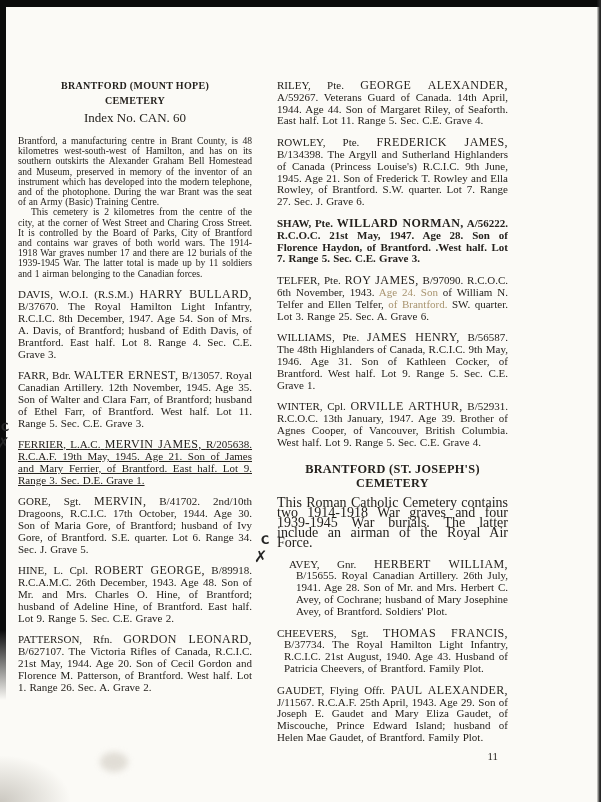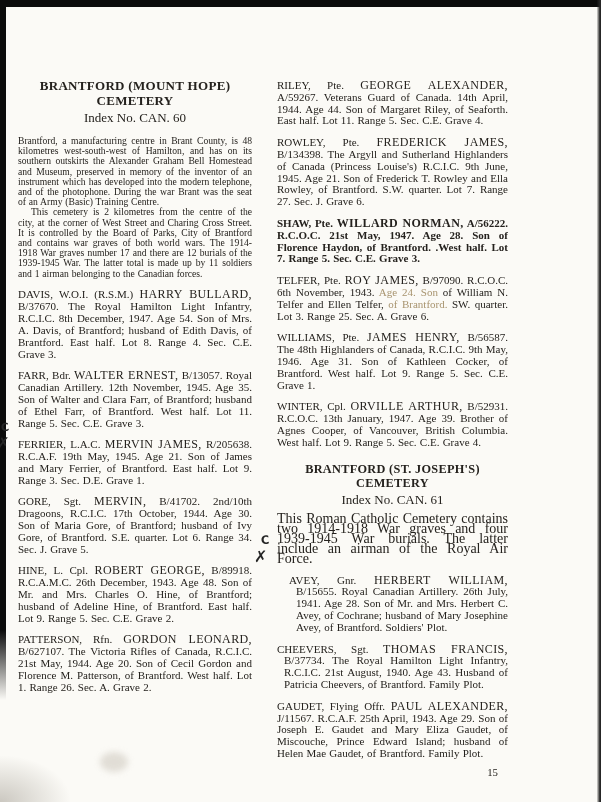--- a/index.html
+++ b/index.html
@@ -17,21 +17,21 @@
     background:linear-gradient(to right,rgba(40,40,40,0.15),#262626 70%);}
   .corner-shadow{position:absolute;left:0;bottom:0;width:70px;height:46px;
     background:radial-gradient(ellipse at bottom left,rgba(125,118,105,0.38),rgba(125,118,105,0) 72%);}
   .smudge{position:absolute;left:100px;top:752px;width:28px;height:20px;border-radius:50%;
     background:#ddd9d1;filter:blur(3px);opacity:.85;}
   
   .col{position:absolute;text-align:justify;}
   .col-left{left:18px;top:78px;width:234px;}
   .col-right{left:277px;top:80px;width:231px;}
   .col > :first-child{margin-top:0 !important;}
-  .title{font-weight:bold;text-align:center;font-size:13px;line-height:15px;letter-spacing:.3px;}
+  .title{font-weight:bold;text-align:center;font-size:10px;line-height:15px;letter-spacing:.3px;}
   .title.title2{font-size:12.3px;margin-top:13px;line-height:14px;}
   .index{text-align:center;font-size:13px;margin-top:4px;line-height:12px;}
   .para{font-size:9.6px;line-height:10.2px;margin-top:12px;word-spacing:.4px;}
   .para.indent{margin-top:0;text-indent:13px;}
   .para.small{font-size:14px;line-height:10.2px;margin-top:8px;}
   .entry{font-size:11px;line-height:12px;margin-top:9px;word-spacing:.5px;}
   .col-right .entry{line-height:11.8px;margin-top:10px;}
   .entry .given{font-size:12px;letter-spacing:.4px;}
   .entry.hang{padding-left:7px;text-indent:-7px;}
   .faded{color:#a8946f;}
@@ -55,39 +55,38 @@
 <div class="col col-left">
     <div class="title">
       <div>BRANTFORD (MOUNT HOPE)</div>
       <div>CEMETERY</div>
     </div>
     <div class="index">Index No. CAN. 60</div>
     <div class="para">Brantford, a manufacturing centre in Brant County, is 48 kilometres west-south-west of Hamilton, and has on its southern outskirts the Alexander Graham Bell Homestead and Museum, preserved in memory of the inventor of an instrument which has developed into the modern telephone, and of the photophone. During the war Brant was the seat of an Army (Basic) Training Centre.</div>
     <div class="para indent">This cemetery is 2 kilometres from the centre of the city, at the corner of West Street and Charing Cross Street. It is controlled by the Board of Parks, City of Brantford and contains war graves of both world wars. The 1914-1918 War graves number 17 and there are 12 burials of the 1939-1945 War. The latter total is made up by 11 soldiers and 1 airman belonging to the Canadian forces.</div>
     <p class="entry" style="margin-right: 0px; margin-bottom: 0px; margin-left: 0px;"><span class="surname">DAVIS,</span> <span class="rank">W.O.I. (R.S.M.)</span> <span class="given">HARRY BULLARD,</span> <span>B/37670. The Royal Hamilton Light Infantry, R.C.I.C. 8th December, 1947. Age 54. Son of Mrs. A. Davis, of Brantford; husband of Edith Davis, of Brantford. East half. Lot 8. Range 4. Sec. C.E. Grave 3.</span></p>
     <p class="entry" style="margin-right: 0px; margin-bottom: 0px; margin-left: 0px;"><span class="surname">FARR,</span> <span class="rank">Bdr.</span> <span class="given">WALTER ERNEST,</span> <span>B/13057. Royal Canadian Artillery. 12th November, 1945. Age 35. Son of Walter and Clara Farr, of Brantford; husband of Ethel Farr, of Brantford. West half. Lot 11. Range 5. Sec. C.E. Grave 3.</span></p>
-    <p class="entry" style="margin-right: 0px; margin-bottom: 0px; margin-left: 0px;"><span class="surname">FERRIER,</span> <span class="rank">L.A.C.</span> <span class="given">MERVIN JAMES,</span> <span>R/205638. R.C.A.F. 19th May, 1945. Age 21. Son of James and Mary Ferrier, of Brantford. East half. Lot 9. Range 3. Sec. D.E. Grave 1.</span></p>
+    <p class="entry" style="margin-right: 0px; margin-bottom: 0px; margin-left: 0px; text-decoration: underline;"><span class="surname">FERRIER,</span> <span class="rank">L.A.C.</span> <span class="given">MERVIN JAMES,</span> <span>R/205638. R.C.A.F. 19th May, 1945. Age 21. Son of James and Mary Ferrier, of Brantford. East half. Lot 9. Range 3. Sec. D.E. Grave 1.</span></p>
     <p class="entry" style="margin-right: 0px; margin-bottom: 0px; margin-left: 0px;"><span class="surname">GORE,</span> <span class="rank">Sgt.</span> <span class="given">MERVIN,</span> <span>B/41702. 2nd/10th Dragoons, R.C.I.C. 17th October, 1944. Age 30. Son of Maria Gore, of Brantford; husband of Ivy Gore, of Brantford. S.E. quarter. Lot 6. Range 34. Sec. J. Grave 5.</span></p>
     <p class="entry" style="margin-right: 0px; margin-bottom: 0px; margin-left: 0px;"><span class="surname">HINE,</span> <span class="rank">L. Cpl.</span> <span class="given">ROBERT GEORGE,</span> <span>B/89918. R.C.A.M.C. 26th December, 1943. Age 48. Son of Mr. and Mrs. Charles O. Hine, of Brantford; husband of Adeline Hine, of Brantford. East half. Lot 9. Range 5. Sec. C.E. Grave 2.</span></p>
     <p class="entry" style="margin-right: 0px; margin-bottom: 4px; margin-left: 0px;"><span class="surname">PATTERSON,</span> <span class="rank">Rfn.</span> <span class="given">GORDON LEONARD,</span> <span>B/627107. The Victoria Rifles of Canada, R.C.I.C. 21st May, 1944. Age 20. Son of Cecil Gordon and Florence M. Patterson, of Brantford. West half. Lot 1. Range 26. Sec. A. Grave 2.</span></p>
   </div>
 <div class="col col-right">
     <p class="entry" style="margin-right: 0px; margin-bottom: 0px; margin-left: 0px;"><span class="surname">RILEY,</span> <span class="rank">Pte.</span> <span class="given">GEORGE ALEXANDER,</span> <span>A/59267. Veterans Guard of Canada. 14th April, 1944. Age 44. Son of Margaret Riley, of Seaforth. East half. Lot 11. Range 5. Sec. C.E. Grave 4.</span></p>
     <p class="entry" style="margin-right: 0px; margin-bottom: 0px; margin-left: 0px;"><span class="surname">ROWLEY,</span> <span class="rank">Pte.</span> <span class="given">FREDERICK JAMES,</span> <span>B/134398. The Argyll and Sutherland Highlanders of Canada (Princess Louise's) R.C.I.C. 9th June, 1945. Age 21. Son of Frederick T. Rowley and Ella Rowley, of Brantford. S.W. quarter. Lot 7. Range 27. Sec. J. Grave 6.</span></p>
     <p class="entry" style="margin-right: 0px; margin-bottom: 0px; margin-left: 0px; font-weight: bold;"><span class="surname">SHAW,</span> <span class="rank">Pte.</span> <span class="given">WILLARD NORMAN,</span> <span>A/56222. R.C.O.C. 21st May, 1947. Age 28. Son of Florence Haydon, of Brantford. .West half. Lot 7. Range 5. Sec. C.E. Grave 3.</span></p>
     <p class="entry" style="margin-right: 0px; margin-bottom: 0px; margin-left: 0px;"><span class="surname">TELFER,</span> <span class="rank">Pte.</span> <span class="given">ROY JAMES,</span> <span>B/97090. R.C.O.C. 6th November, 1943. </span><span class="faded">Age 24. Son</span><span> of William N. Telfer and Ellen Telfer, </span><span class="faded">of Brantford.</span><span> SW. quarter. Lot 3. Range 25. Sec. A. Grave 6.</span></p>
     <p class="entry" style="margin-right: 0px; margin-bottom: 0px; margin-left: 0px;"><span class="surname">WILLIAMS,</span> <span class="rank">Pte.</span> <span class="given">JAMES HENRY,</span> <span>B/56587. The 48th Highlanders of Canada, R.C.I.C. 9th May, 1946. Age 31. Son of Kathleen Cocker, of Brantford. West half. Lot 9. Range 5. Sec. C.E. Grave 1.</span></p>
     <p class="entry" style="margin-right: 0px; margin-bottom: 0px; margin-left: 0px;"><span class="surname">WINTER,</span> <span class="rank">Cpl.</span> <span class="given">ORVILLE ARTHUR,</span> <span>B/52931. R.C.O.C. 13th January, 1947. Age 39. Brother of Agnes Cooper, of Vancouver, British Columbia. West half. Lot 9. Range 5. Sec. C.E. Grave 4.</span></p>
     <div class="title title2">
       <div>BRANTFORD (ST. JOSEPH'S) CEMETERY</div>
     </div>
-    <div class="index">Index No. CAN. 61</div>
     <div class="para small">This Roman Catholic Cemetery contains two 1914-1918 War graves and four 1939-1945 War burials. The latter include an airman of the Royal Air Force.</div>
     <p class="entry hang" style="margin-right: 0px; margin-bottom: 0px; margin-left: 12px;"><span class="surname">AVEY,</span> <span class="rank">Gnr.</span> <span class="given">HERBERT WILLIAM,</span> <span>B/15655. Royal Canadian Artillery. 26th July, 1941. Age 28. Son of Mr. and Mrs. Herbert C. Avey, of Cochrane; husband of Mary Josephine Avey, of Brantford. Soldiers' Plot.</span></p>
     <p class="entry hang" style="margin-right: 0px; margin-bottom: 0px; margin-left: 0px;"><span class="surname">CHEEVERS,</span> <span class="rank">Sgt.</span> <span class="given">THOMAS FRANCIS,</span> <span>B/37734. The Royal Hamilton Light Infantry, R.C.I.C. 21st August, 1940. Age 43. Husband of Patricia Cheevers, of Brantford. Family Plot.</span></p>
     <p class="entry" style="margin-right: 0px; margin-bottom: 0px; margin-left: 0px;"><span class="surname">GAUDET,</span> <span class="rank">Flying Offr.</span> <span class="given">PAUL ALEXANDER,</span> <span>J/11567. R.C.A.F. 25th April, 1943. Age 29. Son of Joseph E. Gaudet and Mary Eliza Gaudet, of Miscouche, Prince Edward Island; husband of Helen Mae Gaudet, of Brantford. Family Plot.</span></p>
-    <div class="pagenum">15</div>
+    <div class="pagenum">11</div>
   </div>
 
 <div class="mark mark-c-left">C</div>
 <div class="mark mark-x-left">✗</div>
 <div class="mark mark-c-mid">C</div>
 <div class="mark mark-x-mid">✗</div>
 
 </body></html>

